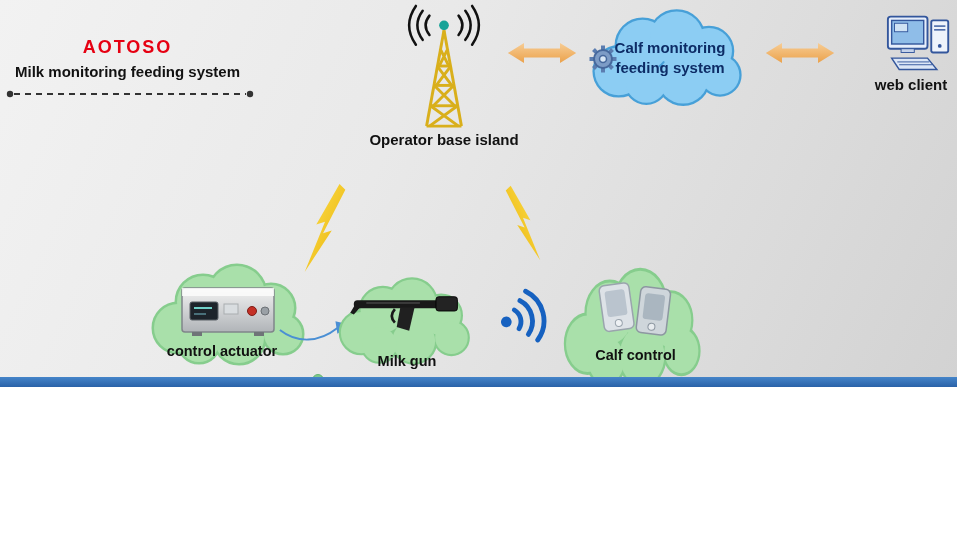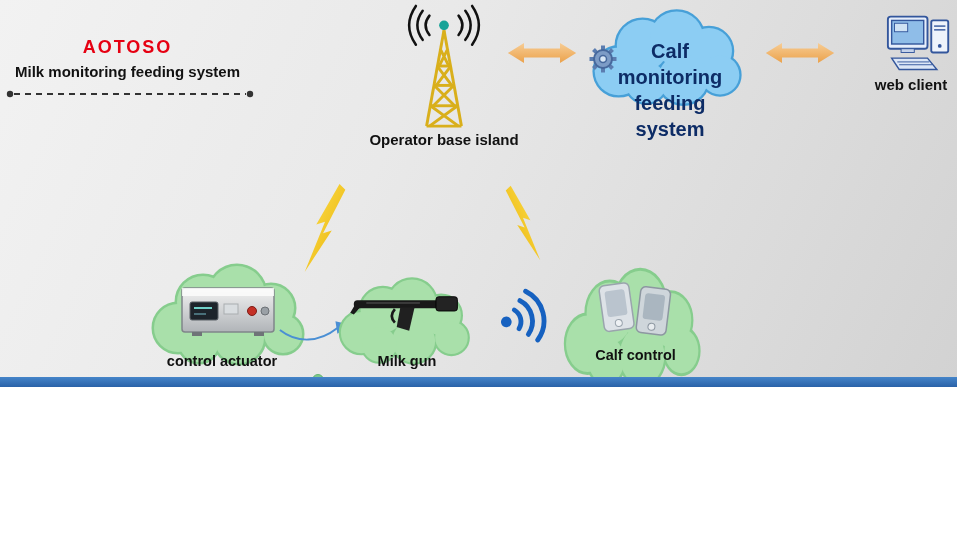--- a/index.html
+++ b/index.html
@@ -7,21 +7,21 @@
   #canvas{
     position:relative;
     width:957px;height:387px;
     overflow:hidden;
     font-family:"Liberation Sans","DejaVu Sans",sans-serif;
     background:linear-gradient(115deg,#f2f2f2 0%,#e9e9e9 40%,#dcdcdc 75%,#d2d2d2 100%);
   }
   .abs{position:absolute;}
   .lbl{font-weight:bold;color:#111;font-size:15px;text-align:center;line-height:1.25;}
   .brand{color:#e60012;font-weight:bold;font-size:18px;letter-spacing:2px;text-align:center;}
-  .cloud-text{font-weight:bold;color:#0d2c66;font-size:20px;text-align:center;line-height:1.3;}
+  .cloud-text{font-weight:bold;color:#0d2c66;font-size:15px;text-align:center;line-height:1.3;}
   .green-lbl{font-weight:bold;color:#111;font-size:14.5px;text-align:center;line-height:1.25;}
   .dot{position:absolute;border-radius:50%;background:#7dc98b;border:1px solid #63b573;}
   .bottom-bar{position:absolute;left:0;right:0;bottom:0;height:10px;
     background:linear-gradient(#4585c9,#2a62a8);}
   svg{display:block;}
 </style>
 </head>
 <body>
 
 <div id="canvas">
@@ -205,21 +205,21 @@
       <rect x="12" y="24" width="28" height="18" rx="2" fill="#1d242b" stroke="#5a6066"></rect>
       <line x1="16" y1="30" x2="34" y2="30" stroke="#6fd0c8" stroke-width="2"></line>
       <line x1="16" y1="36" x2="28" y2="36" stroke="#49707a" stroke-width="2"></line>
       <rect x="46" y="26" width="14" height="10" fill="#d9dde0" stroke="#a9adb0"></rect>
       <circle cx="74" cy="33" r="4.5" fill="#c43026" stroke="#7e1d16"></circle>
       <circle cx="87" cy="33" r="4" fill="#9aa0a6" stroke="#6c7176"></circle>
       <rect x="14" y="54" width="10" height="4" fill="#6f7478"></rect>
       <rect x="76" y="54" width="10" height="4" fill="#6f7478"></rect>
     </svg>
   </div>
-  <div class="abs green-lbl" style="left:152px;top:342px;width:140px;margin-top:10px;">control actuator</div>
+  <div class="abs green-lbl" style="left:152px;top:342px;width:140px;">control actuator</div>
 
   <div class="abs" style="left:276px;top:312px;">
     <svg width="76" height="34" viewBox="0 0 78 34">
       <path d="M4 18 C 22 32 44 31 63 16" stroke="#4a8fd4" stroke-width="2" fill="none"></path>
       <polygon points="61,9 77,13 63,22" fill="#4a8fd4"></polygon>
     </svg>
   </div>
 
   <div class="abs" style="left:332px;top:276px;">
     <svg width="148" height="96" viewBox="0 0 170 112">

